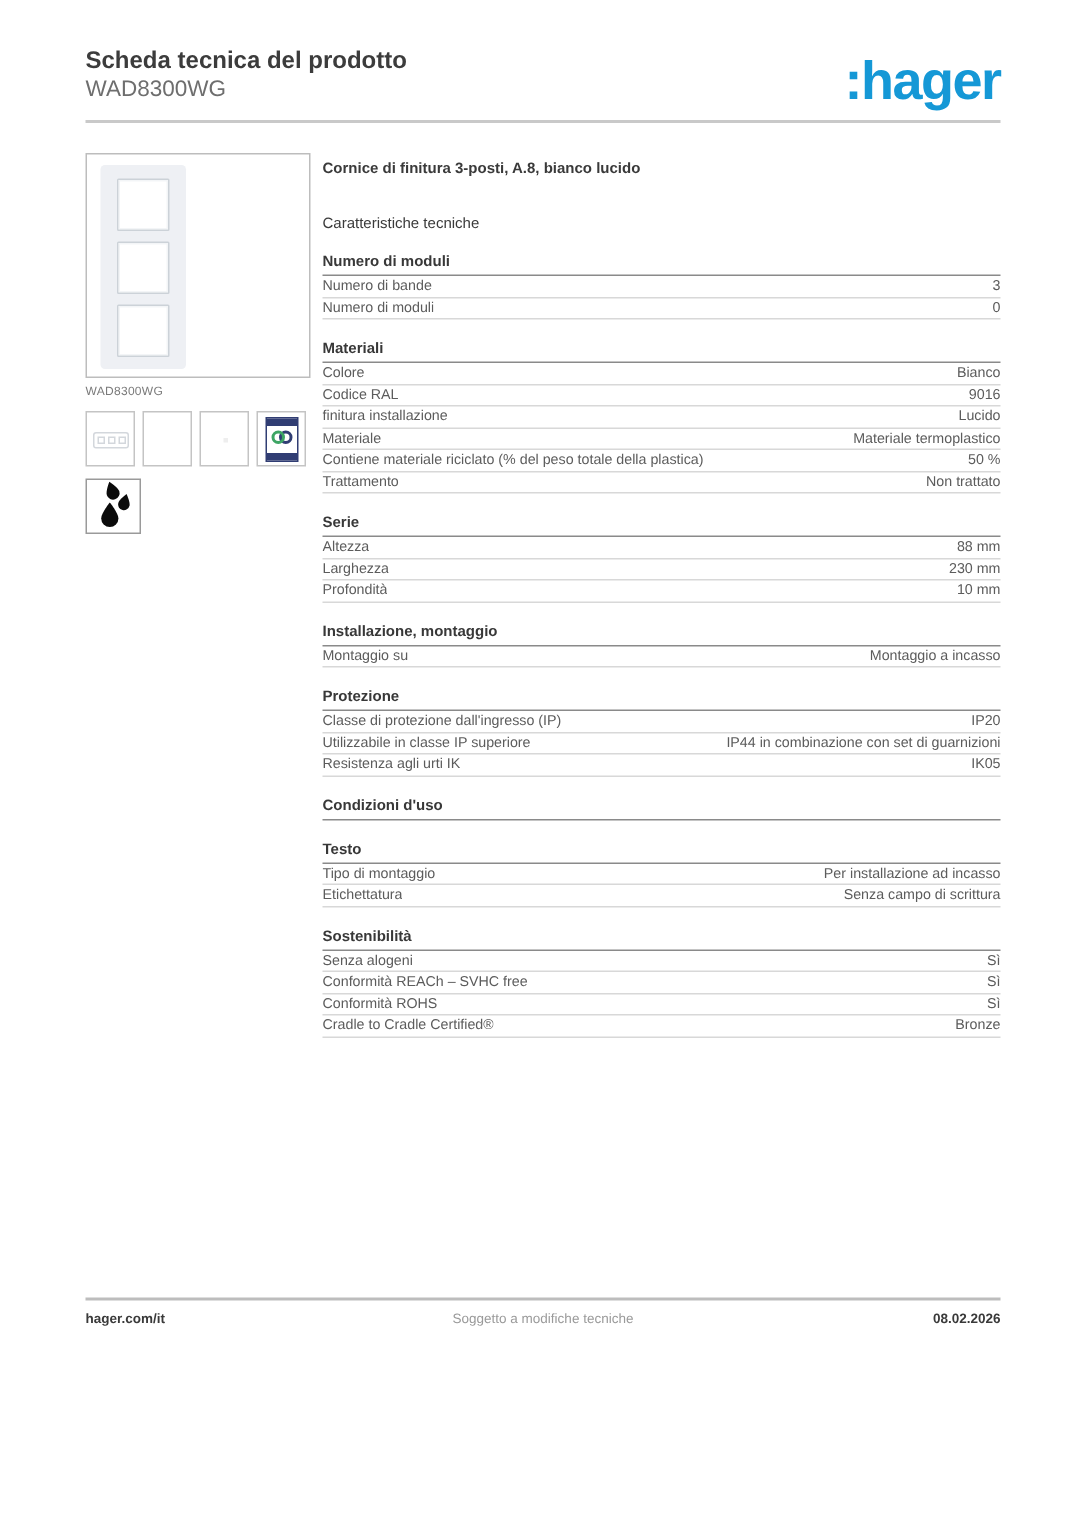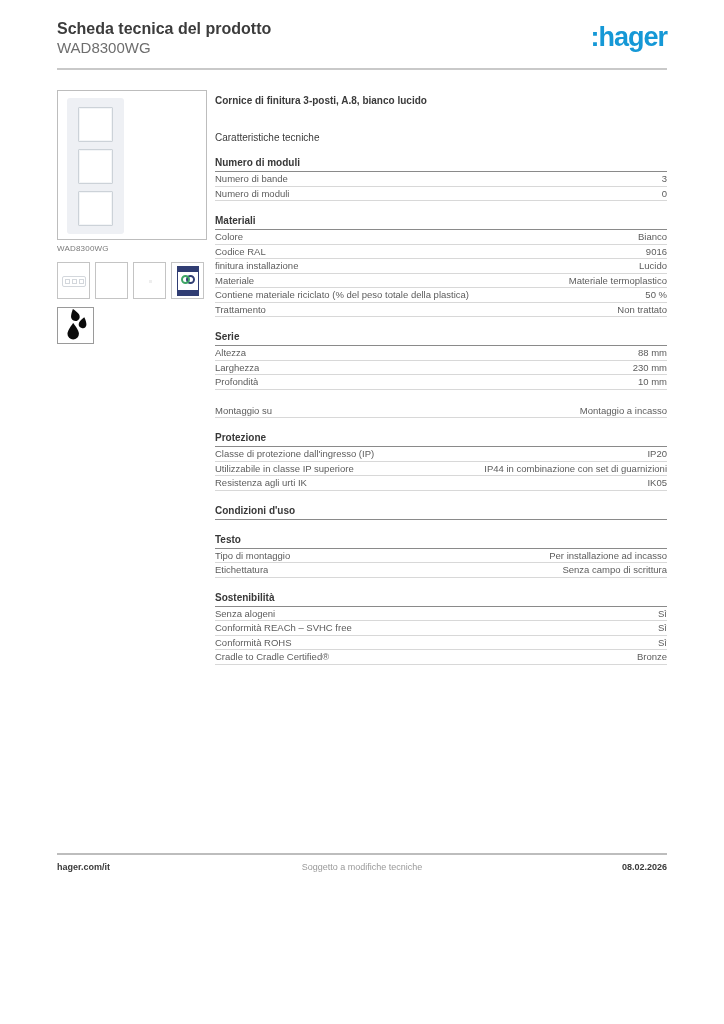--- a/index.html
+++ b/index.html
@@ -1,33 +1,33 @@
 <!DOCTYPE html>
 <html><head>
 <meta charset="utf-8">
 <style>
   * { margin:0; padding:0; box-sizing:border-box; }
   html,body { background:#ffffff; }
   body { font-family:"Liberation Sans","DejaVu Sans",sans-serif; color:#3a3a3a; }
   .page {
-    position:relative; width:724px; height:896px; margin:0 auto;
+    position:relative; width:724px; height:896px; margin:12px auto;
     background:#ffffff; overflow:hidden;
   }
 
   
   header {
     position:absolute; top:0; left:57px; right:57px;
     padding-top:20px; height:70px;
     display:flex; justify-content:space-between; align-items:flex-start;
     border-bottom:0;
   }
   .head-rule { position:absolute; top:68px; left:57px; right:57px; height:2px; background:#c9c9c9; }
   h1.sheet-title { font-size:16px; font-weight:bold; color:#3c3c3c; line-height:1.15; }
   .product-code { font-size:15px; color:#6e6e6e; line-height:1.2; margin-top:1px; }
-  .logo { font-size:27px; font-weight:bold; color:#1598d6; letter-spacing:-1px; line-height:1; margin-top:4px; }
+  .logo { font-size:36px; font-weight:bold; color:#1598d6; letter-spacing:-1px; line-height:1; margin-top:4px; }
 
   
   main { position:absolute; top:90px; left:57px; right:57px; display:flex; gap:8px; }
   aside.left { width:150px; flex:0 0 150px; }
   section.right { flex:1; min-width:0; }
 
   
   .imgbox { position:relative; width:150px; height:150px; border:1px solid #bdbdbd; background:#ffffff; }
   .frame { position:absolute; left:9px; top:7px; width:57px; height:136px; background:#eef0f4; border-radius:3px; }
   .win { position:absolute; left:11px; width:35px; height:35px; background:#ffffff; border:1px solid #ccd2d8; border-radius:1px; box-shadow:inset 0 0 0 1px #f3f5f7; }
@@ -204,20 +204,21 @@
 
   <div class="spec-row">
     <span class="lbl">Profondità</span>
     <span class="val">10 mm</span>
   </div>
 </div>
   </div>
 
 
   <div class="spec-section">
+    <div class="title">Installazione, montaggio</div>
     <div>
   <div class="spec-row">
     <span class="lbl">Montaggio su</span>
     <span class="val">Montaggio a incasso</span>
   </div>
 </div>
   </div>
 
   <div class="spec-section">
     <div class="title">Protezione</div>

